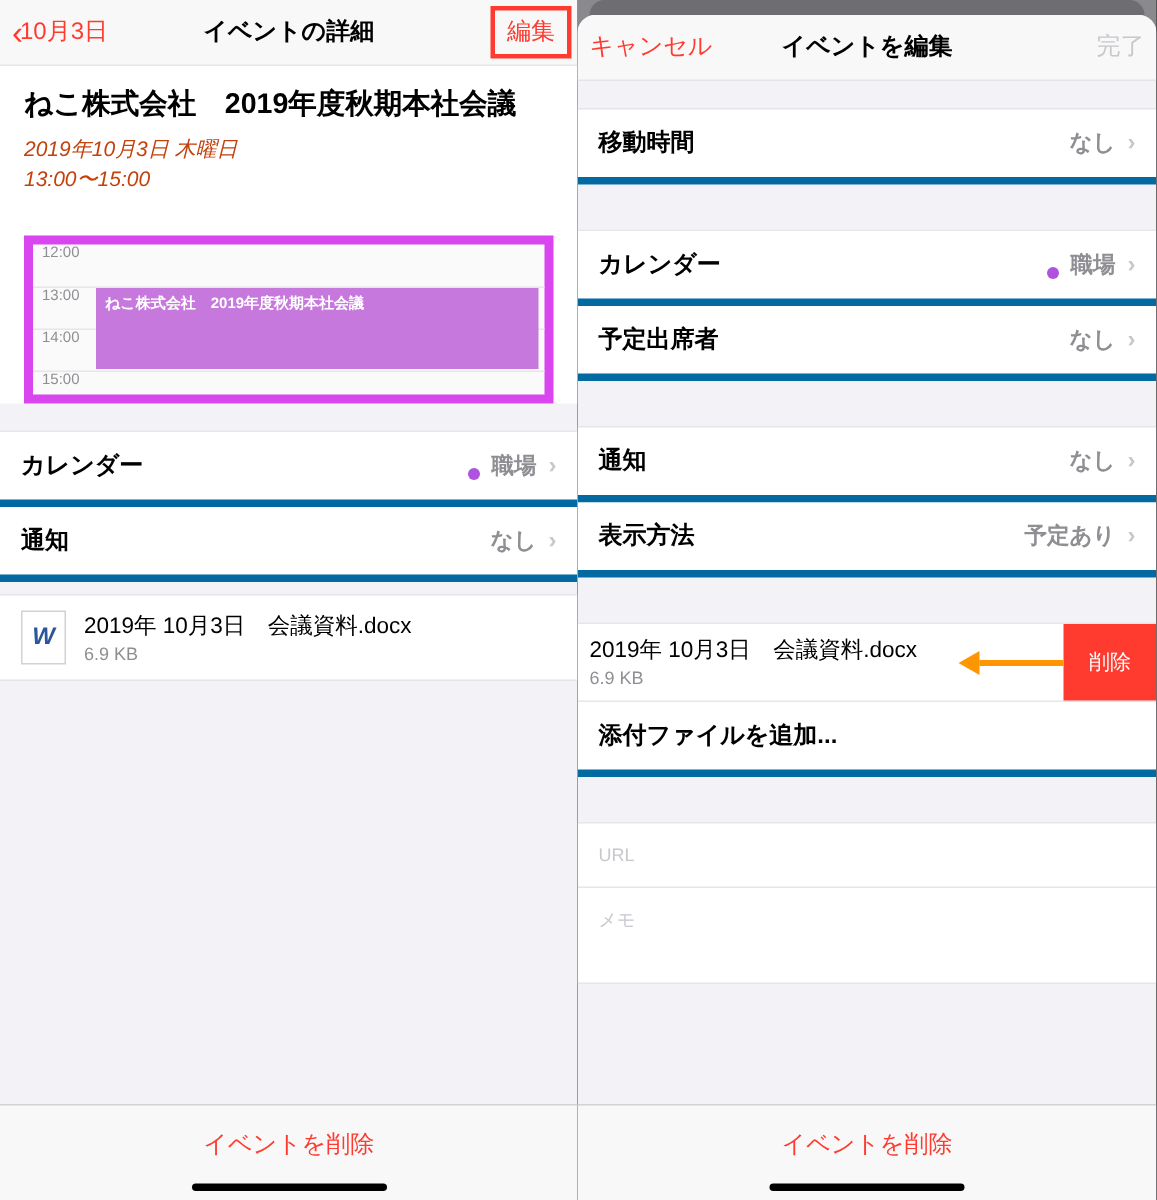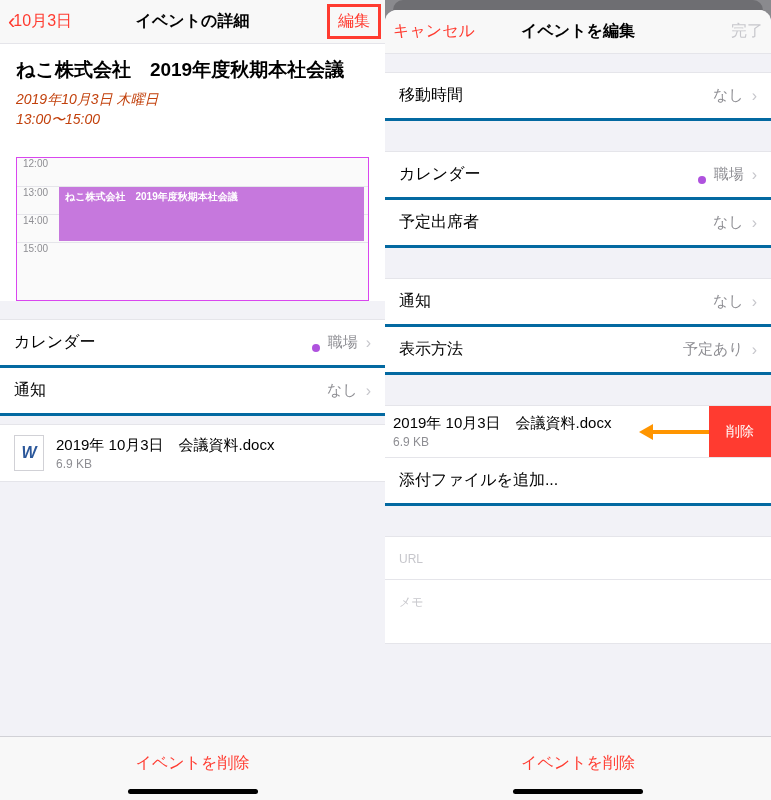--- a/index.html
+++ b/index.html
@@ -13,24 +13,24 @@
   .nav-title { position:absolute; left:0; right:0; text-align:center; font-size:16px; font-weight:600; color:#000; pointer-events:none;}
   .nav-left,.nav-right{ z-index:2; display:flex; align-items:center; font-size:16px; }
   .red { color:#ff3b30; }
   .gray { color:#c7c7cc; }
   .back-chevron{ font-size:22px; font-weight:300; margin-right:-2px;}
   .edit-box{ border:3px solid #ff3b30; padding:4px 8px; margin-right:-4px;}
   .section-white{ background:#fff; }
   .pad{ padding:14px 16px;}
   .title-lg{ font-size:19px; font-weight:700; color:#000; line-height:1.3;}
   .sub-gray{ font-size:14px; color:#c2410c; line-height:1.45; margin-top:6px;font-style:italic;}
-  .timeline{ margin:14px 16px 18px; border:1px solid #d946ef; background:#fafafa; height:144px; position:relative; font-size:10px; color:#8e8e93;}
+  .timeline{ margin:14px 16px 18px; border:6px solid #d946ef; background:#fafafa; height:112px; position:relative; font-size:10px; color:#8e8e93;}
   .tl-row{ position:absolute; left:0; right:0; height:28px; border-top:1px solid #e5e5ea; padding-left:6px; display:flex; align-items:flex-start;}
   .tl-event{ position:absolute; left:42px; right:4px; top:29px; height:54px; background:#c678dd; color:#fff; font-size:10px; font-weight:600; padding:3px 6px;}
-  .cell{ display:flex; align-items:center; justify-content:space-between; background:#fff; border-bottom:3px solid #0369a1; padding:12px 14px; font-size:16px;}
+  .cell{ display:flex; align-items:center; justify-content:space-between; background:#fff; border-bottom:5px solid #0369a1; padding:12px 14px; font-size:16px;font-weight:bold;}
   .cell-left{ color:#000;}
   .cell-right{ display:flex; align-items:flex-end; gap:8px; color:#8e8e93; font-size:15px;}
   .chev{ color:#c7c7cc; font-size:16px;}
   .dot-purple{ width:8px; height:8px; border-radius:50%; background:#af52de; display:inline-block;}
   .file-row{ display:flex; align-items:center; gap:12px; background:#fff; padding:10px 14px; border-bottom:1px solid #e5e5ea;}
   .file-icon{ width:30px; height:36px; background:#fff; border:1px solid #d1d1d6; display:flex; align-items:center; justify-content:center; font-family:Georgia,serif; font-style:italic; font-weight:700; color:#2b579a; font-size:16px;}
   .file-meta{ display:flex; flex-direction:column;}
   .file-name{ font-size:15px; color:#000;}
   .file-size{ font-size:12px; color:#8e8e93; margin-top:2px;}
   .gap{ height:30px;}

